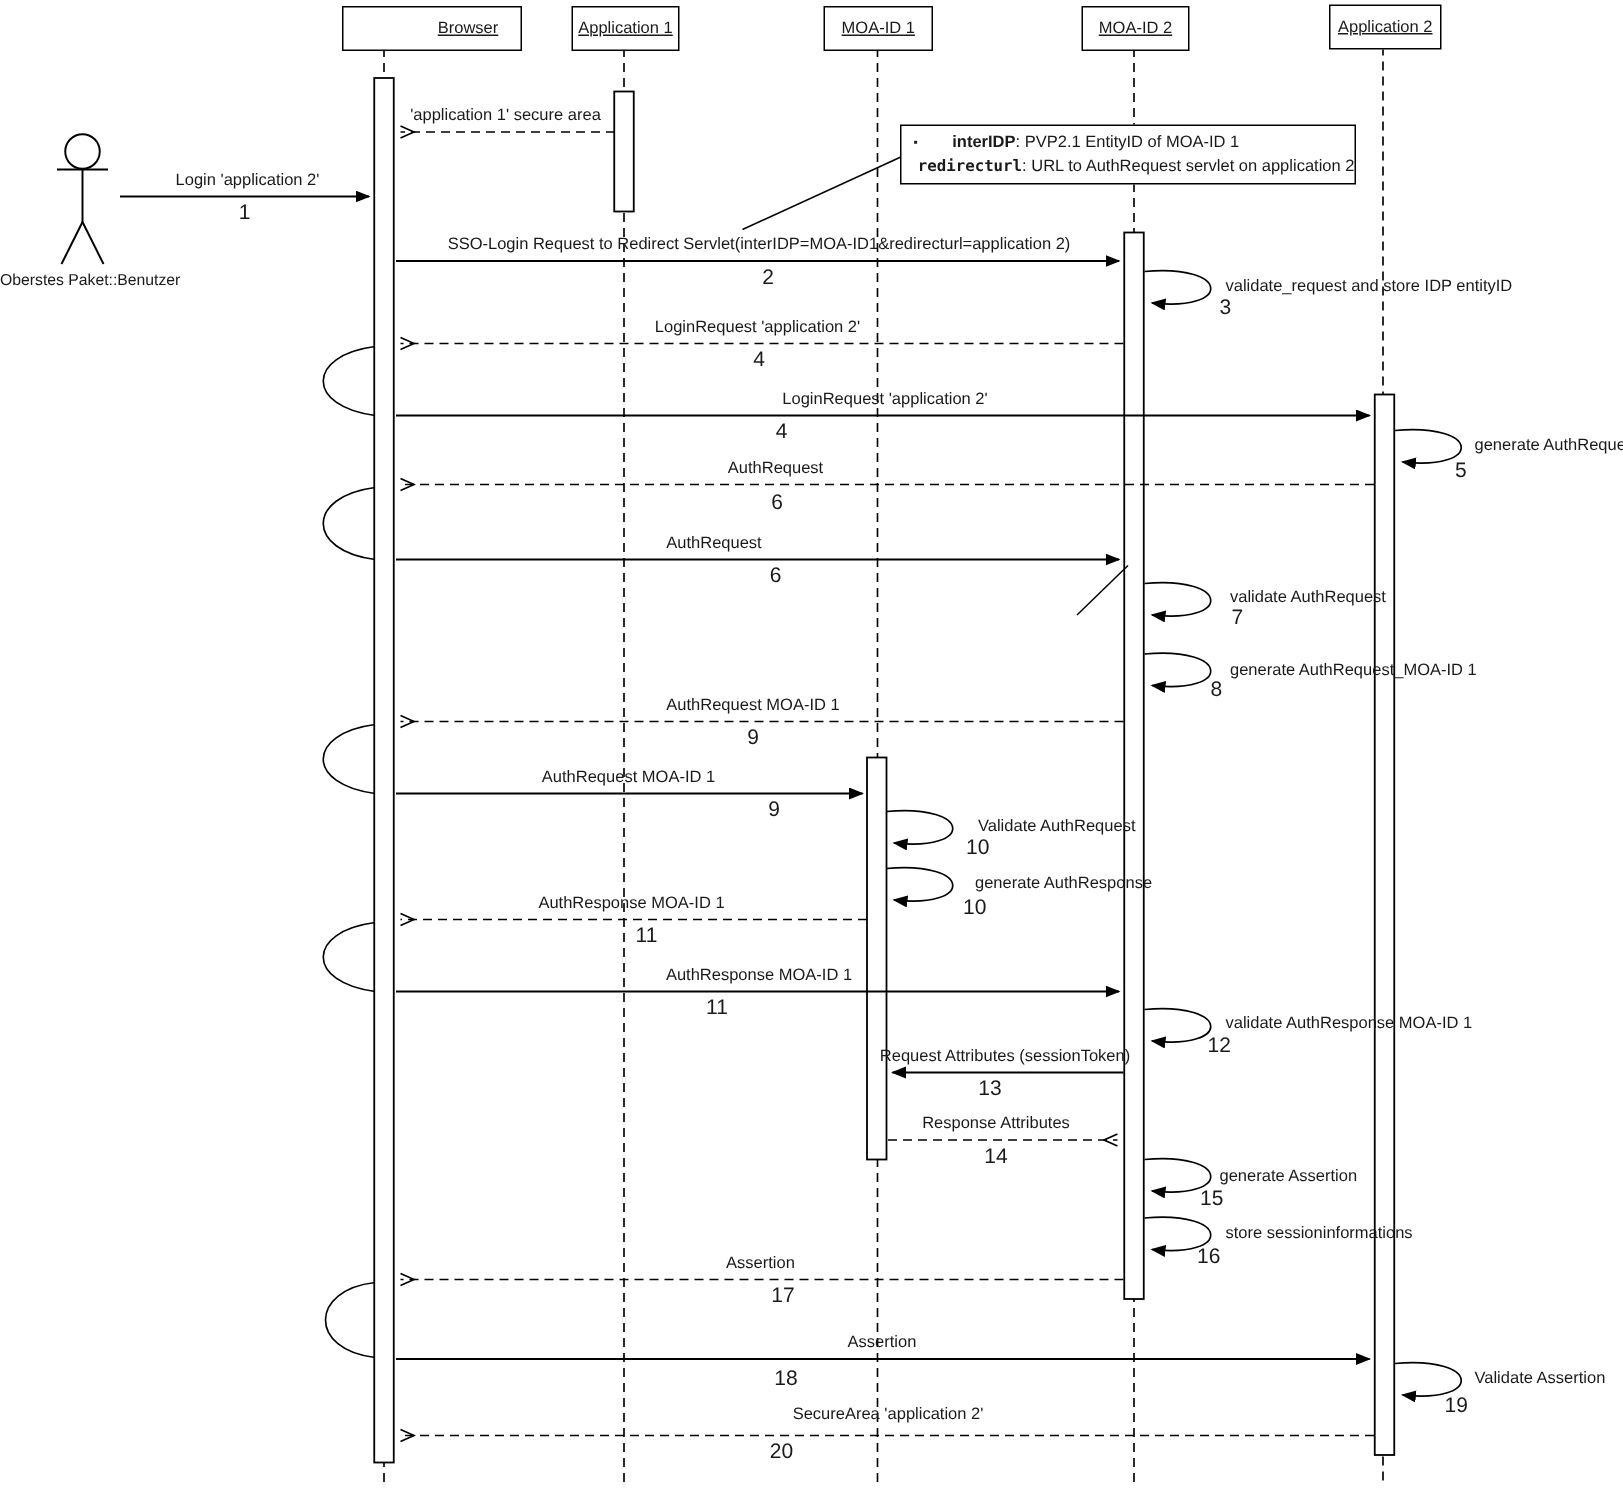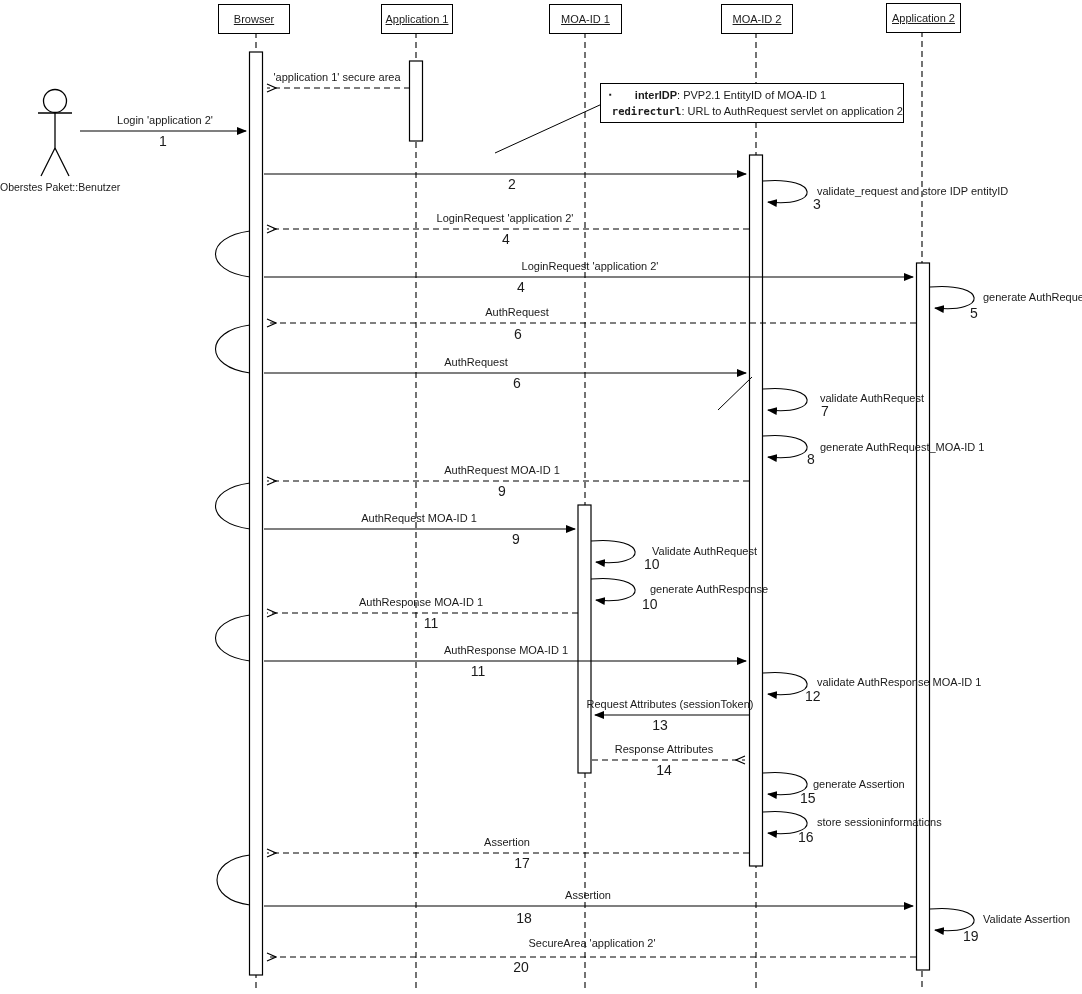--- a/index.html
+++ b/index.html
@@ -104,40 +104,41 @@
 
     <g stroke="#000" stroke-width="1.3" fill="none">
       <circle cx="55" cy="101" r="11.5"></circle>
       <line x1="38" y1="113" x2="72" y2="113"></line>
       <line x1="55" y1="112.5" x2="55" y2="148"></line>
       <line x1="55" y1="148" x2="41" y2="176"></line>
       <line x1="55" y1="148" x2="69" y2="176"></line>
     </g>
   </svg>
 
-  <div class="head" style="left:218px;top:4px;width:70px;">
+  <div class="head" style="left:228px;top:4px;width:70px;padding-left:48px;">
       <span>Browser</span>
     </div>
   <div class="head" style="left:381px;top:4px;width:70px;">
       <span>Application 1</span>
     </div>
   <div class="head" style="left:549px;top:4px;width:71px;">
       <span>MOA-ID 1</span>
     </div>
   <div class="head" style="left:721px;top:4px;width:70px;">
       <span>MOA-ID 2</span>
     </div>
   <div class="head" style="left:886px;top:3px;width:73px;">
       <span>Application 2</span>
     </div>
 
   <div class="actor-label" style="left:0px;top:181px;width:118px;text-align:left;">Oberstes Paket::Benutzer</div>
 
   <div class="lbl ctr" style="left:165px;top:114px;">Login 'application 2'</div>
   <div class="lbl ctr" style="left:337px;top:71px;">'application 1' secure area</div>
+  <div class="lbl ctr" style="left:506px;top:157px;">SSO-Login Request to Redirect Servlet(interIDP=MOA-ID1&amp;redirecturl=application 2)</div>
   <div class="lbl ctr" style="left:505px;top:212px;">LoginRequest 'application 2'</div>
   <div class="lbl ctr" style="left:590px;top:260px;">LoginRequest 'application 2'</div>
   <div class="lbl ctr" style="left:517px;top:306px;">AuthRequest</div>
   <div class="lbl ctr" style="left:476px;top:356px;">AuthRequest</div>
   <div class="lbl ctr" style="left:502px;top:464px;">AuthRequest MOA-ID 1</div>
   <div class="lbl ctr" style="left:419px;top:512px;">AuthRequest MOA-ID 1</div>
   <div class="lbl ctr" style="left:421px;top:596px;">AuthResponse MOA-ID 1</div>
   <div class="lbl ctr" style="left:506px;top:644px;">AuthResponse MOA-ID 1</div>
   <div class="lbl ctr" style="left:670px;top:698px;">Request Attributes (sessionToken)</div>
   <div class="lbl ctr" style="left:664px;top:743px;">Response Attributes</div>

